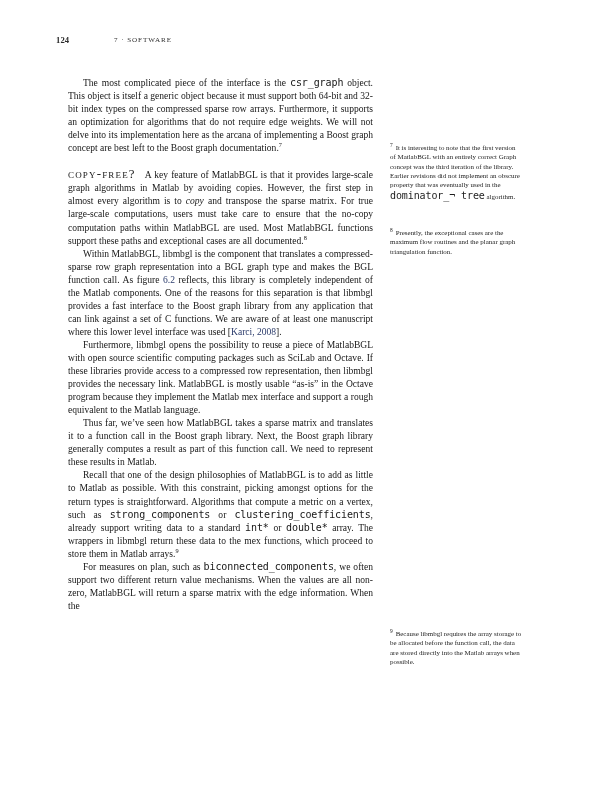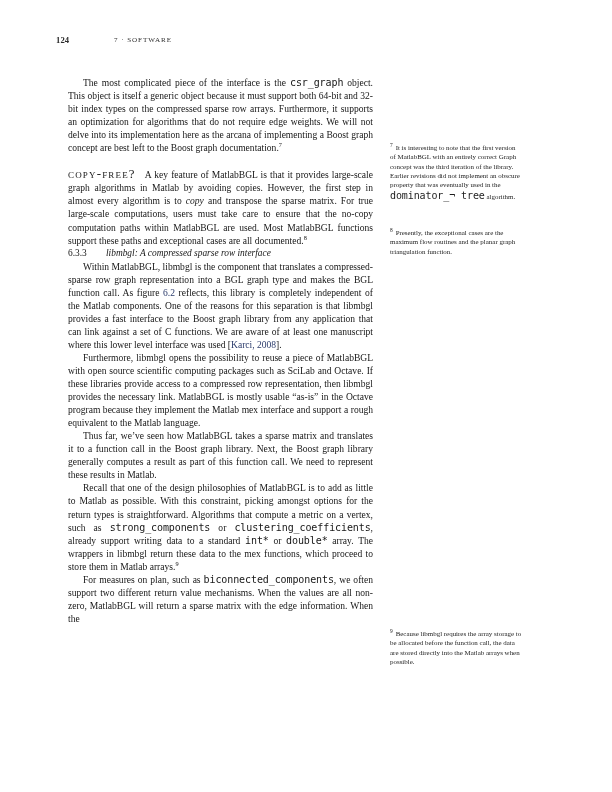--- a/index.html
+++ b/index.html
@@ -152,23 +152,20 @@
   <div class="column">
 
     <p class="body">
       <span>The most complicated piece of the interface is the </span><span class="mono">csr_graph</span><span> object. This object is itself a generic object because it must support both 64-bit and 32-bit index types on the compressed sparse row arrays. Furthermore, it supports an optimization for algorithms that do not require edge weights. We will not delve into its implementation here as the arcana of implementing a Boost graph concept are best left to the Boost graph documentation.</span><sup class="fnref">7</sup>
     </p>
 
     <p class="body noindent gap-before">
       <span class="sc sc-gap">copy-free?</span><span>A key feature of MatlabBGL is that it provides large-scale graph algorithms in Matlab by avoiding copies. However, the first step in almost every algorithm is to </span><em>copy</em><span> and transpose the sparse matrix. For true large-scale computations, users must take care to ensure that the no-copy computation paths within MatlabBGL are used. Most MatlabBGL functions support these paths and exceptional cases are all documented.</span><sup class="fnref">8</sup>
     </p>
 
-    <h3 class="sect sect-space-before sect-space-after">
-      <span class="num">6.3.3</span><span class="ttl">libmbgl: A compressed sparse row interface</span>
-    </h3>
 
     <p class="body">
       <span>Within MatlabBGL, libmbgl is the component that translates a compressed-sparse row graph representation into a BGL graph type and makes the BGL function call. As figure </span><span class="link">6.2</span><span> reflects, this library is completely independent of the Matlab components. One of the reasons for this separation is that libmbgl provides a fast interface to the Boost graph library from any application that can link against a set of C functions. We are aware of at least one manuscript where this lower level interface was used [</span><span class="link">Karci, 2008</span><span>].</span>
     </p>
 
     <p class="body">Furthermore, libmbgl opens the possibility to reuse a piece of MatlabBGL with open source scientific computing packages such as SciLab and Octave. If these libraries provide access to a compressed row representation, then libmbgl provides the necessary link. MatlabBGL is mostly usable “as-is” in the Octave program because they implement the Matlab mex interface and support a rough equivalent to the Matlab language.</p>
 
 
 
     <p class="body">Thus far, we’ve seen how MatlabBGL takes a sparse matrix and translates it to a function call in the Boost graph library. Next, the Boost graph library generally computes a result as part of this function call. We need to represent these results in Matlab.</p>

